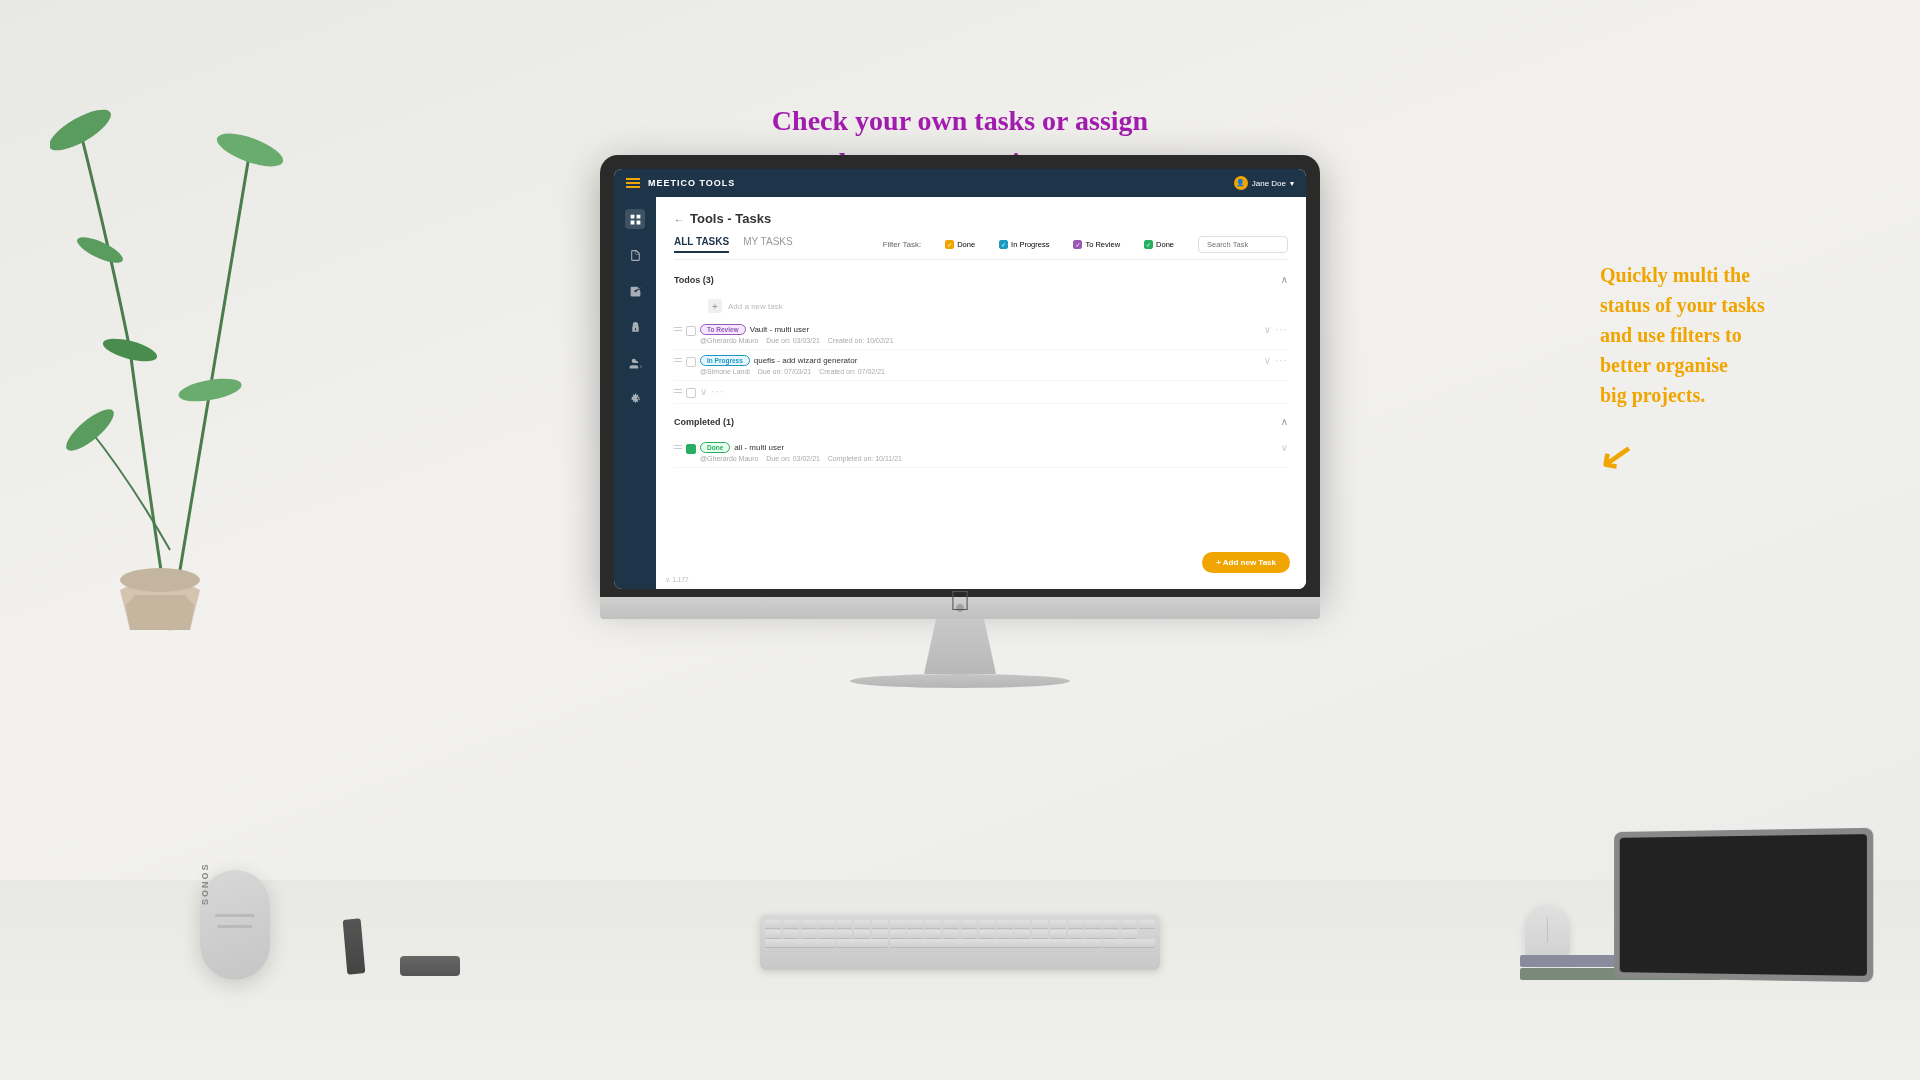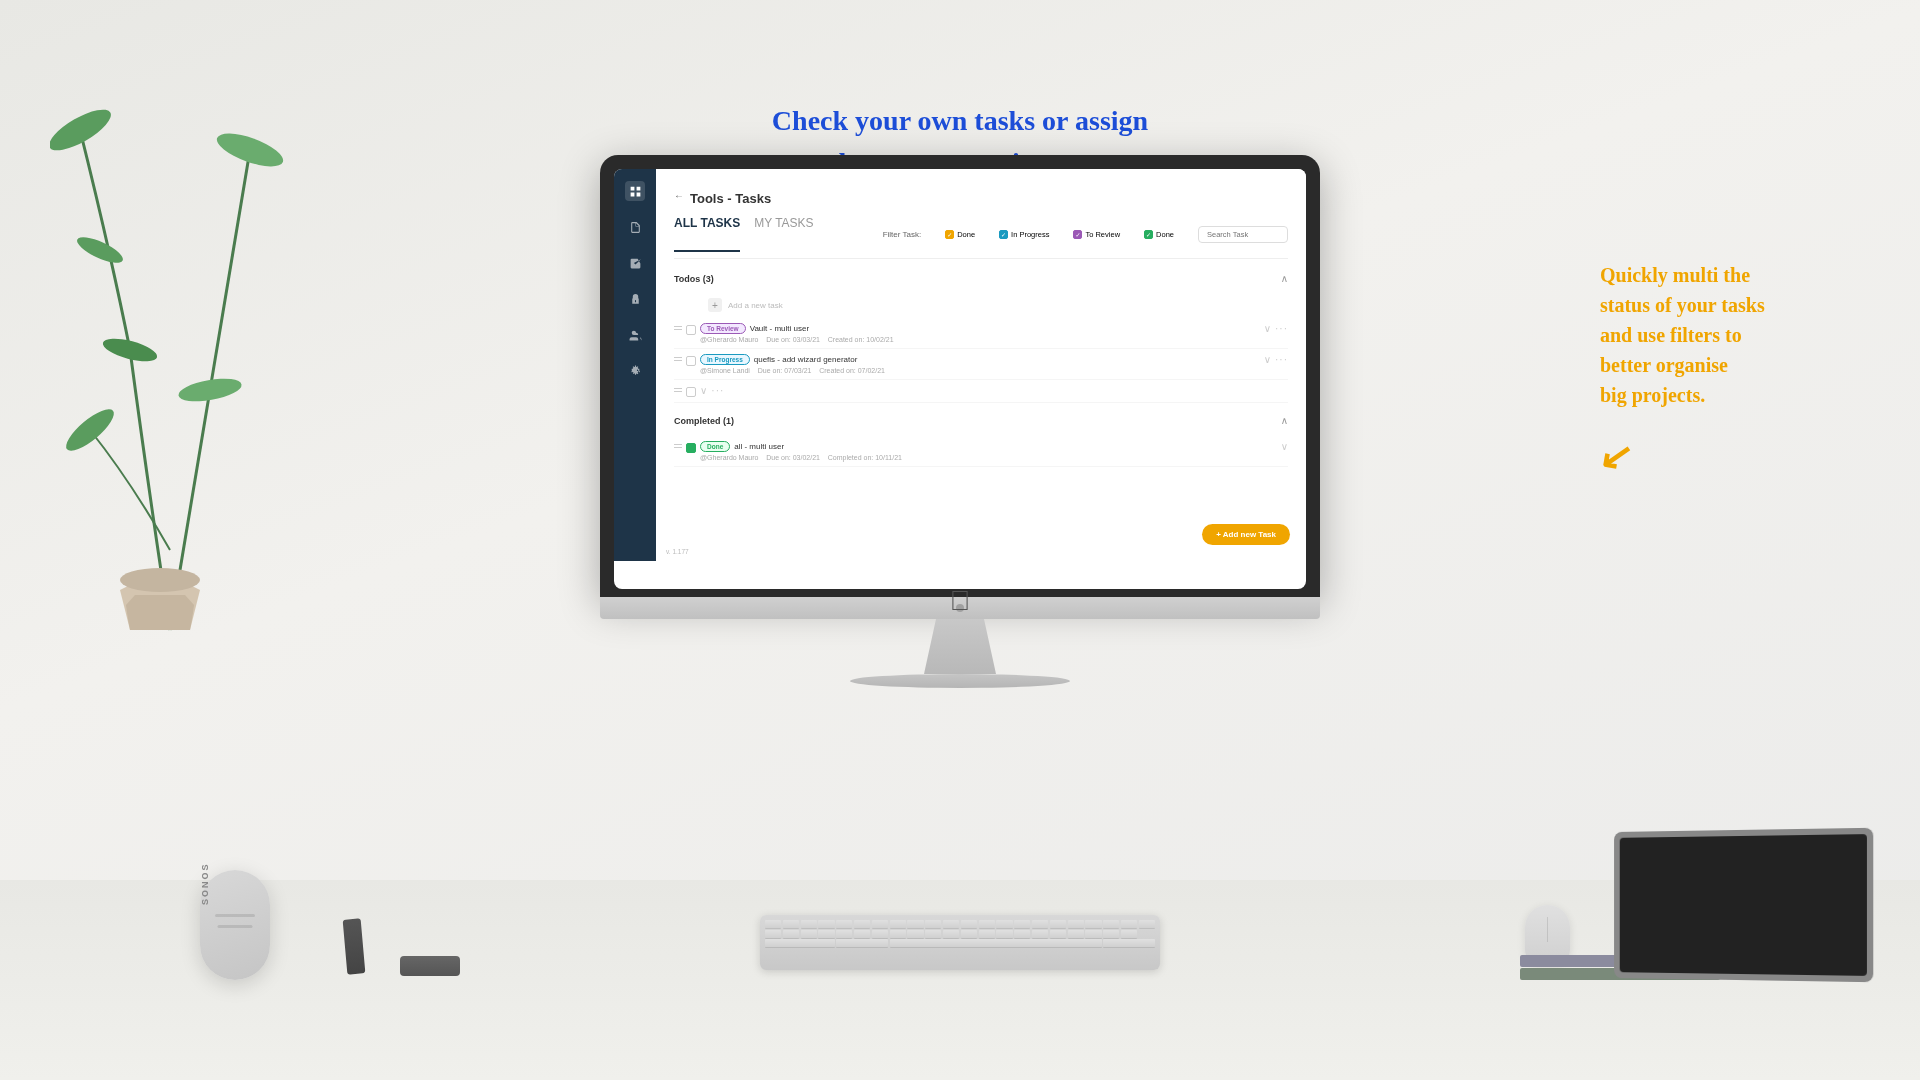--- a/index.html
+++ b/index.html
@@ -20,21 +20,21 @@
     }
 
     
     .headline {
       position: absolute;
       top: 100px;
       left: 50%;
       transform: translateX(-50%);
       text-align: center;
       font-family: 'Comic Sans MS', 'Chalkboard SE', cursive;
-      color: #1d4ed8;
+      color: #a21caf;
       font-size: 28px;
       font-weight: bold;
       line-height: 1.5;
       white-space: nowrap;
     }
 
     
     .imac-wrapper {
       position: absolute;
       top: 155px;
@@ -214,43 +214,42 @@
     .back-arrow {
       color: #666;
       font-size: 10px;
       cursor: pointer;
     }
 
     .page-title {
       font-size: 13px;
       font-weight: 600;
       color: #333;
-      margin-top: 8px;
     }
 
     
     .tabs-row {
       display: flex;
       align-items: center;
       justify-content: space-between;
       margin-bottom: 10px;
       border-bottom: 1px solid #eee;
       padding-bottom: 6px;
     }
 
     .tabs-left {
       display: flex;
       gap: 14px;
     }
 
     .tab {
-      font-size: 12px;
+      font-size: 10px;
       color: #999;
       cursor: pointer;
-      padding-bottom: 20px;
+      padding-bottom: 4px;
     }
     .tab.active {
       color: #1e3448;
       font-weight: 700;
       border-bottom: 2px solid #1e3448;
     }
 
     .filter-row {
       display: flex;
       align-items: center;
@@ -714,20 +713,35 @@
 
 <div class="headline">
   <div>Check your own tasks or assign</div>
   <div>new tasks to someone in your team.</div>
 </div>
 
 <div class="imac-wrapper">
   <div class="imac-screen-bezel">
     <div class="imac-screen">
 
+      <div class="app-header">
+        <div class="app-header-left">
+          <div class="hamburger-icon">
+            <span></span>
+              <span></span>
+              <span></span>
+          </div>
+          <span class="app-title">MEETICO TOOLS</span>
+        </div>
+        <div class="user-info">
+          <div class="user-avatar">👤</div>
+          <span>Jane Doe</span>
+          <span>▾</span>
+        </div>
+      </div>
 
       <div class="app-body">
 
         <div class="sidebar">
           <div class="sidebar-icon active">
             <svg viewBox="0 0 24 24">
                 <path d="M3 3h7v7H3V3zm11 0h7v7h-7V3zM3 14h7v7H3v-7zm11 0h7v7h-7v-7z"></path>
               </svg>
           </div>
           <div class="sidebar-icon">

